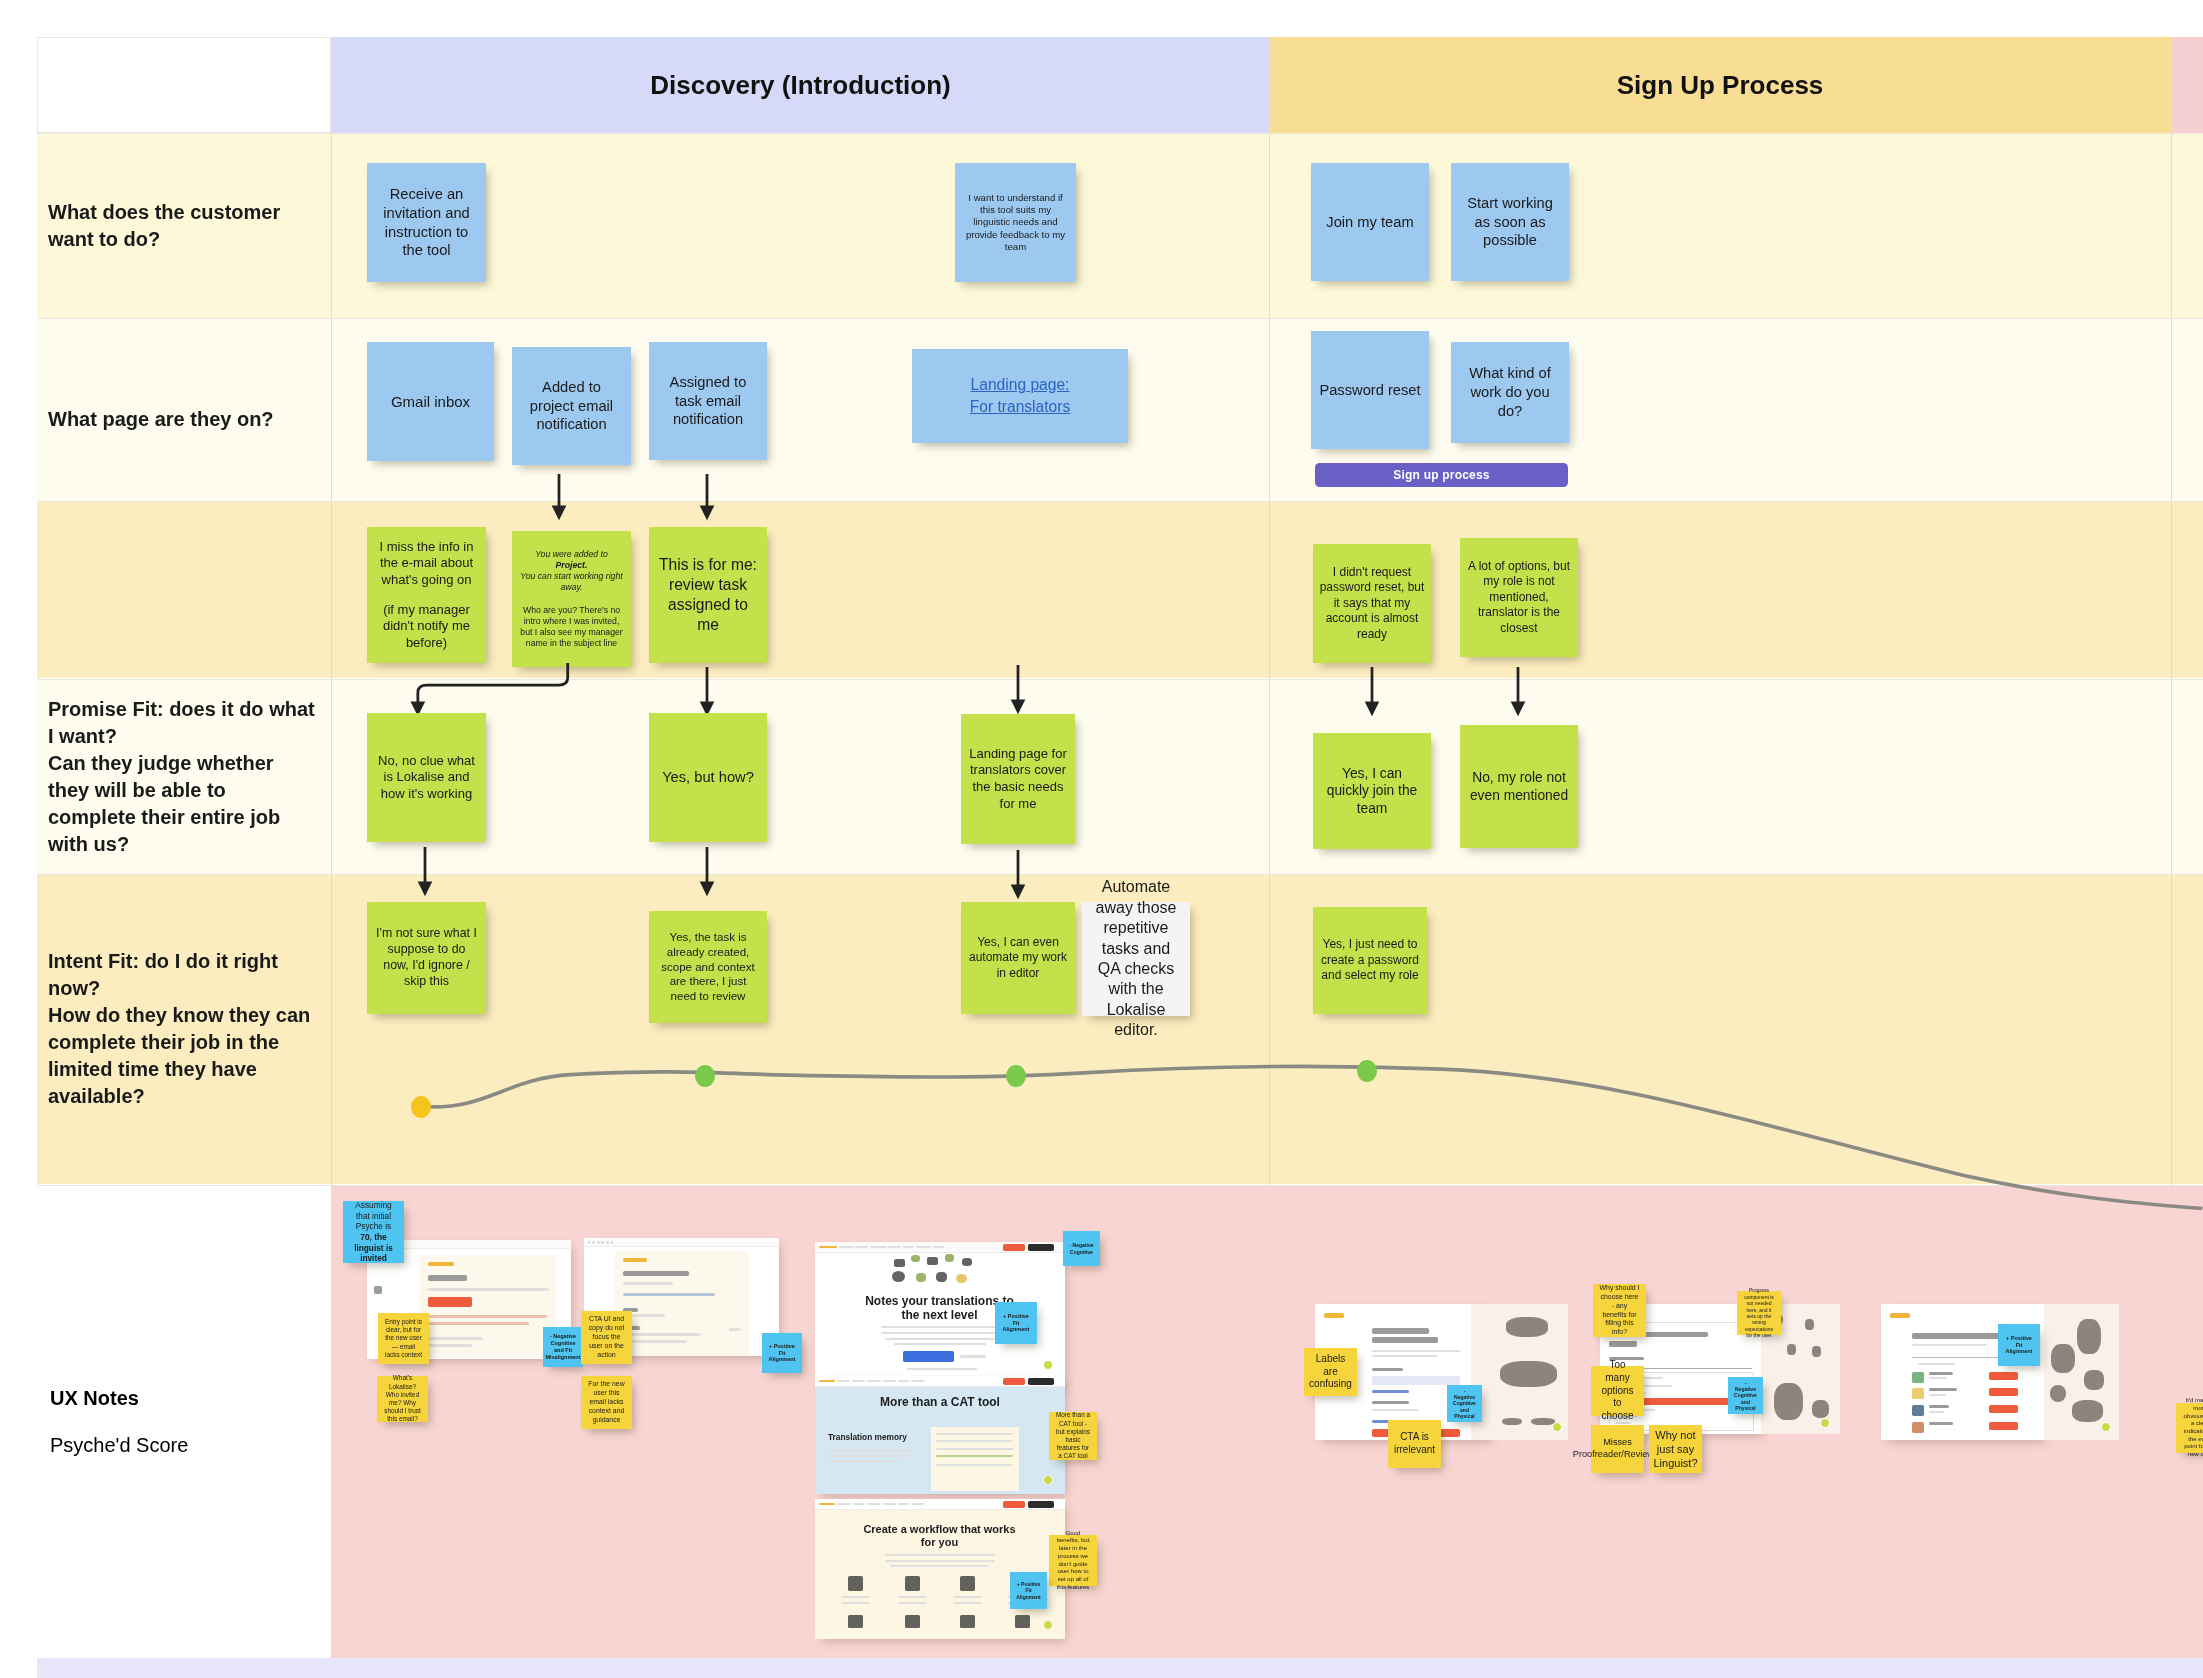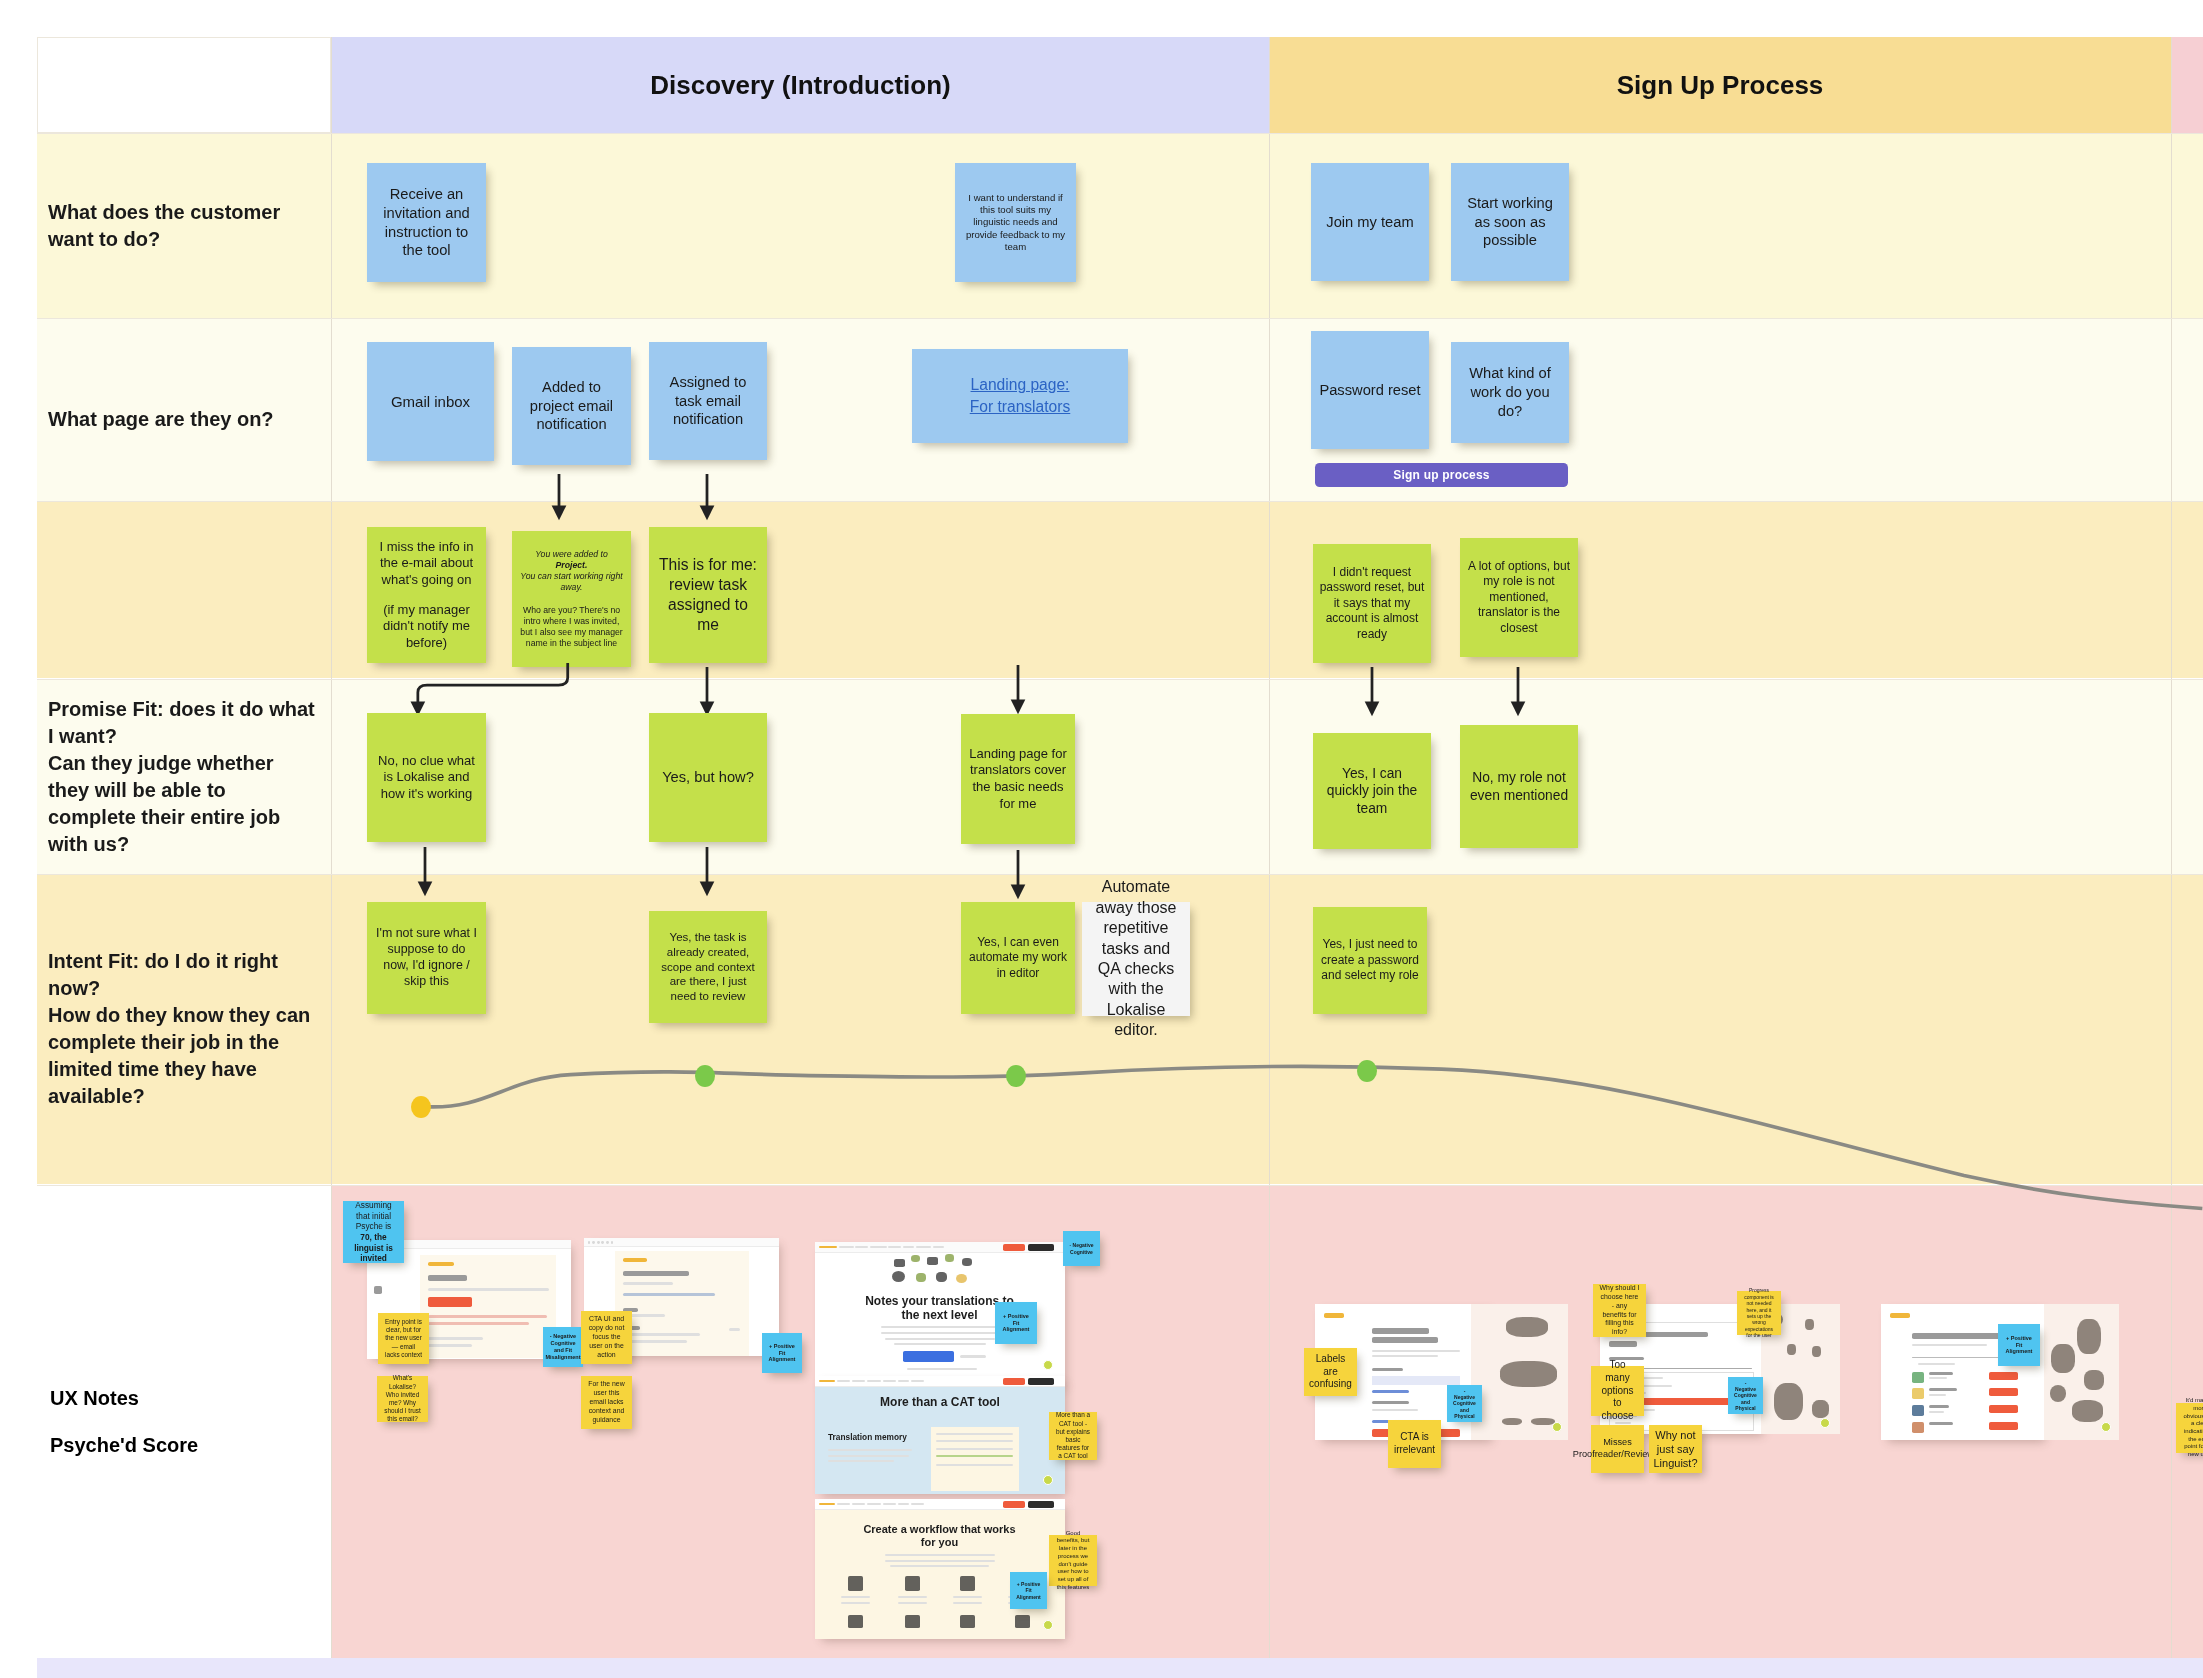--- a/index.html
+++ b/index.html
@@ -86,21 +86,21 @@
   <div class="cell" style="position:absolute;left:37px;top:874px;width:2167px;height:310px;background:#fbedbf;"></div>
   <div class="labelcell" style="position:absolute;left:37px;top:874px;width:294px;height:310px;">
     <span>Intent Fit: do I do it right now?</span>
     <span>How do they know they can complete their job in the limited time they have available?</span>
   </div>
 
   <div class="cell" style="position:absolute;left:37px;top:1185px;width:2167px;height:473px;background:#f8d5d2;"></div>
   <div class="cell" style="position:absolute;left:37px;top:1185px;width:294px;height:473px;background:#fff;
               padding:0 13px;display:flex;flex-direction:column;justify-content:center;gap:24px;">
     <span style="font-weight:700;font-size:20px;">UX Notes</span>
-    <span style="font-weight:700;font-size:20px;">Psyche'd Score</span>
+    <span style="font-weight:400;font-size:20px;">Psyche'd Score</span>
   </div>
   <div class="cell" style="position:absolute;left:37px;top:1658px;width:2167px;height:21px;background:#e8e6fb;"></div>
 
   <div class="vline" style="left:331px;top:37px;height:1621px;"></div>
   <div class="vline" style="left:1269px;top:37px;height:1621px;"></div>
   <div class="vline" style="left:2171px;top:37px;height:1621px;"></div>
 
   <div class="hline" style="left:37px;top:133px;width:2167px;"></div>
   <div class="hline" style="left:37px;top:318px;width:2167px;"></div>
   <div class="hline" style="left:37px;top:501px;width:2167px;"></div>

